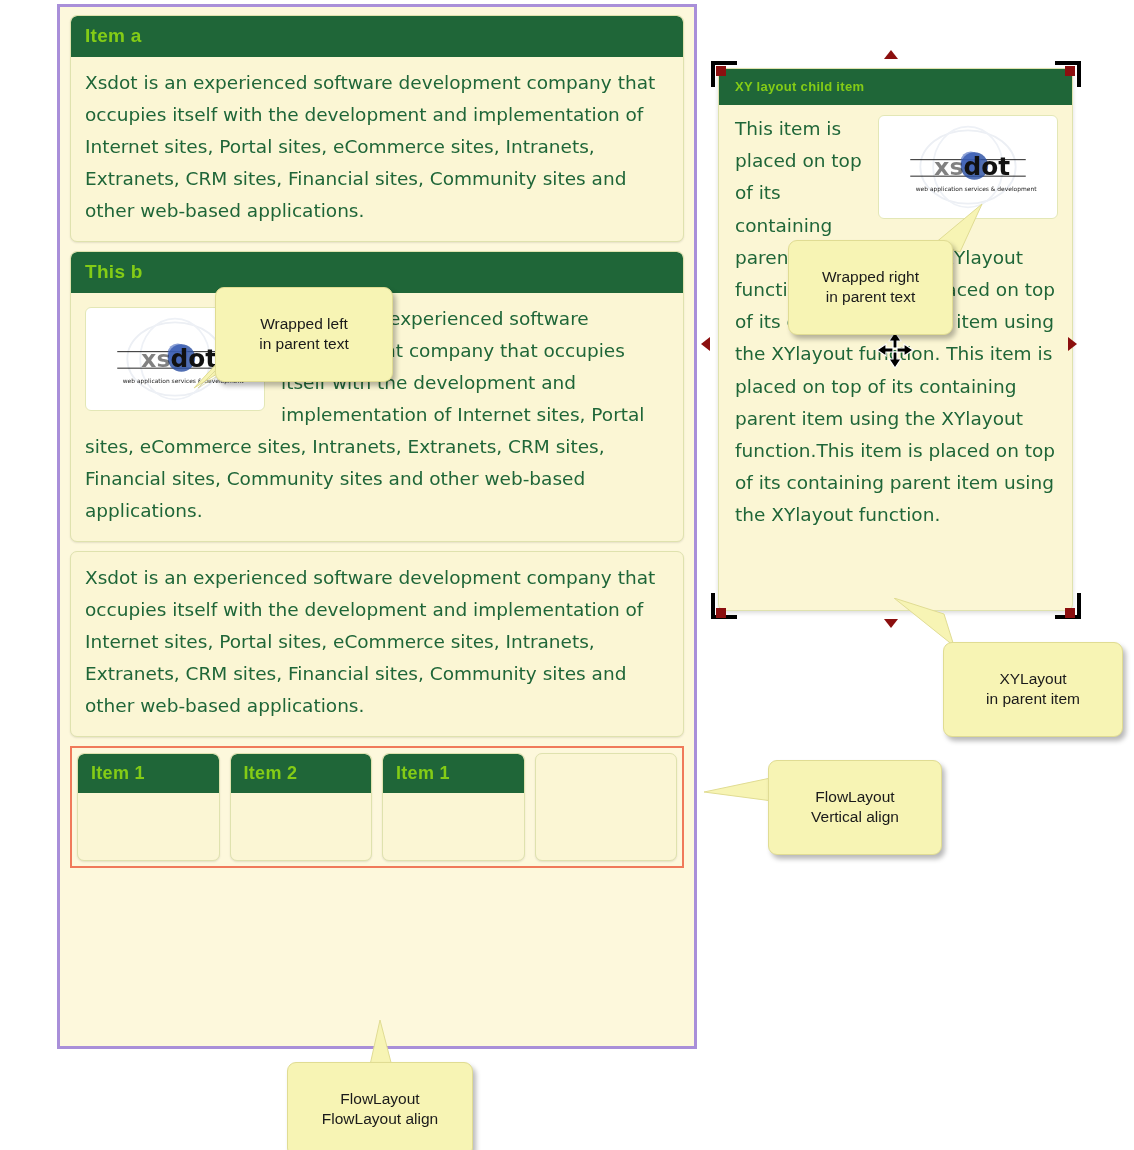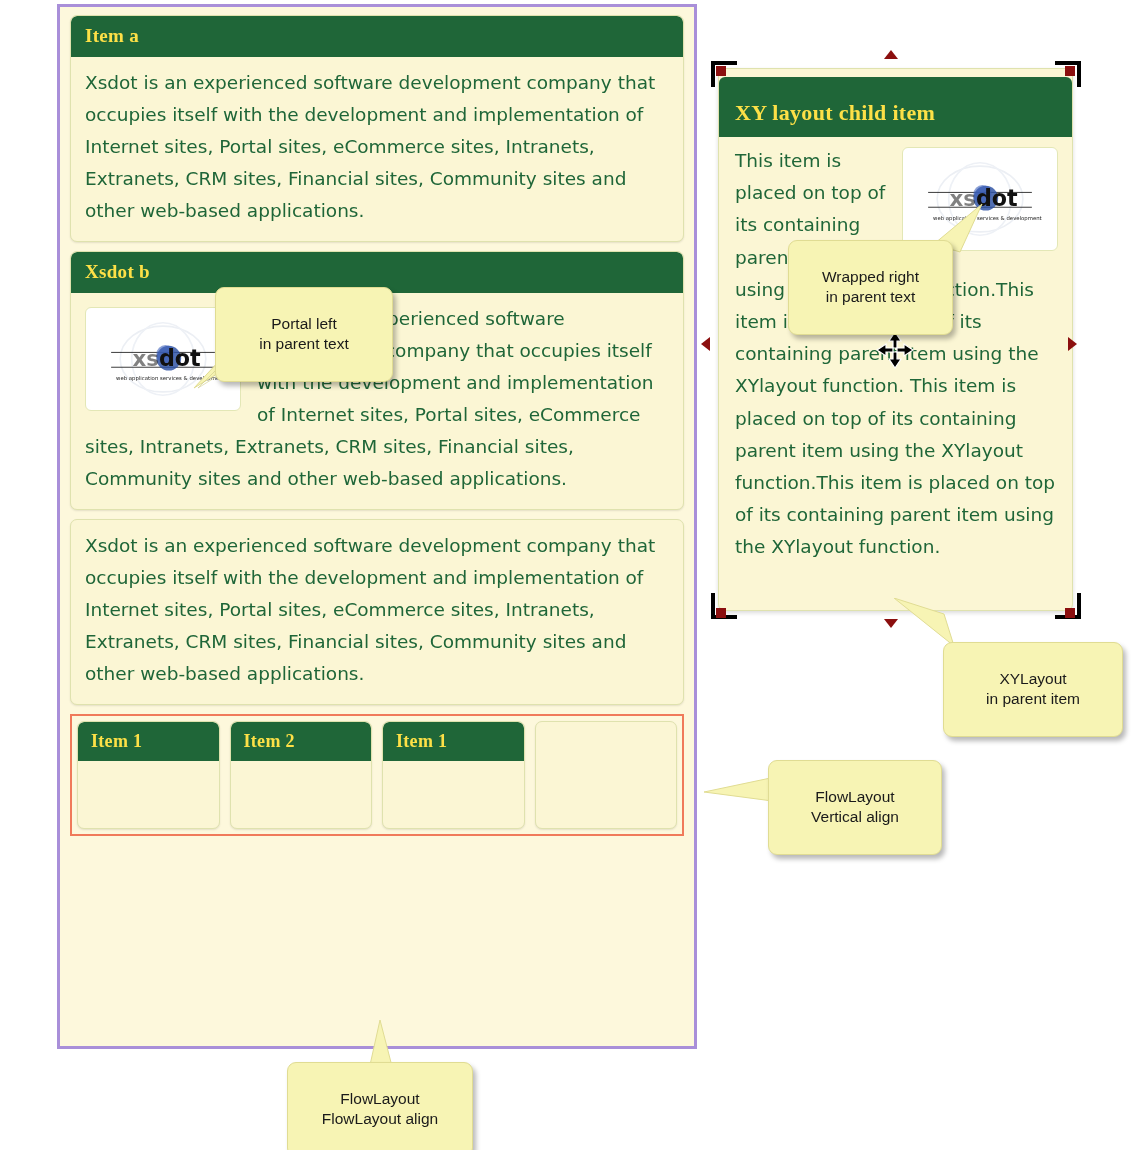--- a/index.html
+++ b/index.html
@@ -26,42 +26,42 @@
   .panel {
     background:#fbf6d4;
     border:1px solid #dfe2ae;
     border-radius:7px;
     margin-bottom:9px;
     overflow:hidden;
     box-shadow:0 1px 2px rgba(0,0,0,.10);
   }
   .panel-head {
     background:#1f6638;
-    color:#fde047;
+    color:#84cc16;
     font-weight:bold;
     font-size:19px;
     padding:9px 14px 10px 14px;
     letter-spacing:.3px;
     border-radius:6px 6px 0 0;
-    font-family:Liberation Serif, serif;
+    font-family:Liberation Sans, sans-serif;
   }
   .panel-body {
     color:#1f6638;
     font-size:18.5px;
     line-height:1.73;
     padding:10px 14px 14px 14px;
   }
 
   
   .logo-box {
     background:#ffffff;
     border:1px solid #e3e7b6;
     border-radius:6px;
     padding:7px;
-    width:156px; height:104px;
+    width:180px; height:104px;
     display:flex; align-items:center; justify-content:center;
   }
   .logo-inner { width:100%; height:100%; position:relative; background:#fff; }
   .logo-svg { width:100%; height:100%; display:block; }
 
   .float-left  { float:left;  margin:4px 16px 4px 0; }
   .float-right { float:right; margin:2px 0 4px 14px; }
 
   
   #flow-row {
@@ -82,21 +82,21 @@
   #xy-panel {
     position:absolute;
     left:718px; top:68px;
     width:355px; height:543px;
     background:#fbf6d4;
     border:1px solid #dfe2ae;
     border-radius:7px;
     overflow:hidden;
     box-shadow:0 2px 4px rgba(0,0,0,.14);
   }
-  #xy-panel .panel-head { font-size:22px; padding:23px 16px 11px 16px;margin-top:8px; }
+  #xy-panel .panel-head { font-size:13px; padding:10px 16px 11px 16px; }
   #xy-panel .panel-body { padding:8px 14px 10px 16px; font-size:18.5px; line-height:1.74; }
 
   
   .sel-layer { position:absolute; left:0; top:0; width:1134px; height:1150px; pointer-events:none; }
   .corner {
     position:absolute; width:26px; height:26px;
   }
   .corner i { position:absolute; background:#000; }
   .corner .h { height:4px; }
   .corner .v { width:4px; }
@@ -135,21 +135,21 @@
 <body>
 
 <div id="flow-container">
 
   <div class="panel">
     <div class="panel-head">Item a</div>
     <div class="panel-body">Xsdot is an experienced software development company that occupies itself with the development and implementation of Internet sites, Portal sites, eCommerce sites, Intranets, Extranets, CRM sites, Financial sites, Community sites and other web-based applications.</div>
   </div>
 
   <div class="panel">
-    <div class="panel-head">Xsdot b</div>
+    <div class="panel-head">This b</div>
     <div class="panel-body">
       <div class="logo-box float-left">
         <div class="logo-inner">
           <svg class="logo-svg" viewBox="0 0 170 96">
             <ellipse cx="85" cy="48" rx="52" ry="40" fill="none" stroke="#eceff4" stroke-width="2"></ellipse>
             <ellipse cx="85" cy="48" rx="38" ry="44" fill="none" stroke="#eef1f6" stroke-width="2"></ellipse>
             <line x1="22" y1="40" x2="148" y2="40" stroke="#111" stroke-width="1"></line>
             <line x1="22" y1="58" x2="148" y2="58" stroke="#111" stroke-width="1"></line>
             <circle cx="92" cy="47" r="15" fill="#2b4fa2" opacity="0.82"></circle>
             <circle cx="88" cy="42" r="11" fill="#3f63bb" opacity="0.6"></circle>
@@ -248,21 +248,21 @@
       <path d="M38 20 L29 26 L29 22 L22 22 L22 18 L29 18 L29 14 Z"></path>
     </g>
   </svg>
 </div>
 
 <svg class="tail" style="left:188px; top:330px; width:80px; height:65px;">
   <polygon points="58,2 78,14 6,58" fill="#f7f4b4" stroke="#e0dc93" stroke-width="1"></polygon>
   <polygon points="62,6 78,16 10,58" fill="none" stroke="#cfcb85" stroke-width="0.6"></polygon>
 </svg>
 <div class="callout" style="left:215px; top:287px; width:178px;">
-  <div>Portal left</div>
+  <div>Wrapped left</div>
   <div>in parent text</div>
 </div>
 
 <svg class="tail" style="left:900px; top:200px; width:90px; height:80px;">
   <polygon points="82,4 60,52 34,44" fill="#f7f4b4" stroke="#e0dc93" stroke-width="1"></polygon>
 </svg>
 <div class="callout" style="left:788px; top:240px; width:165px;">
   <div>Wrapped right</div>
   <div>in parent text</div>
 </div>

